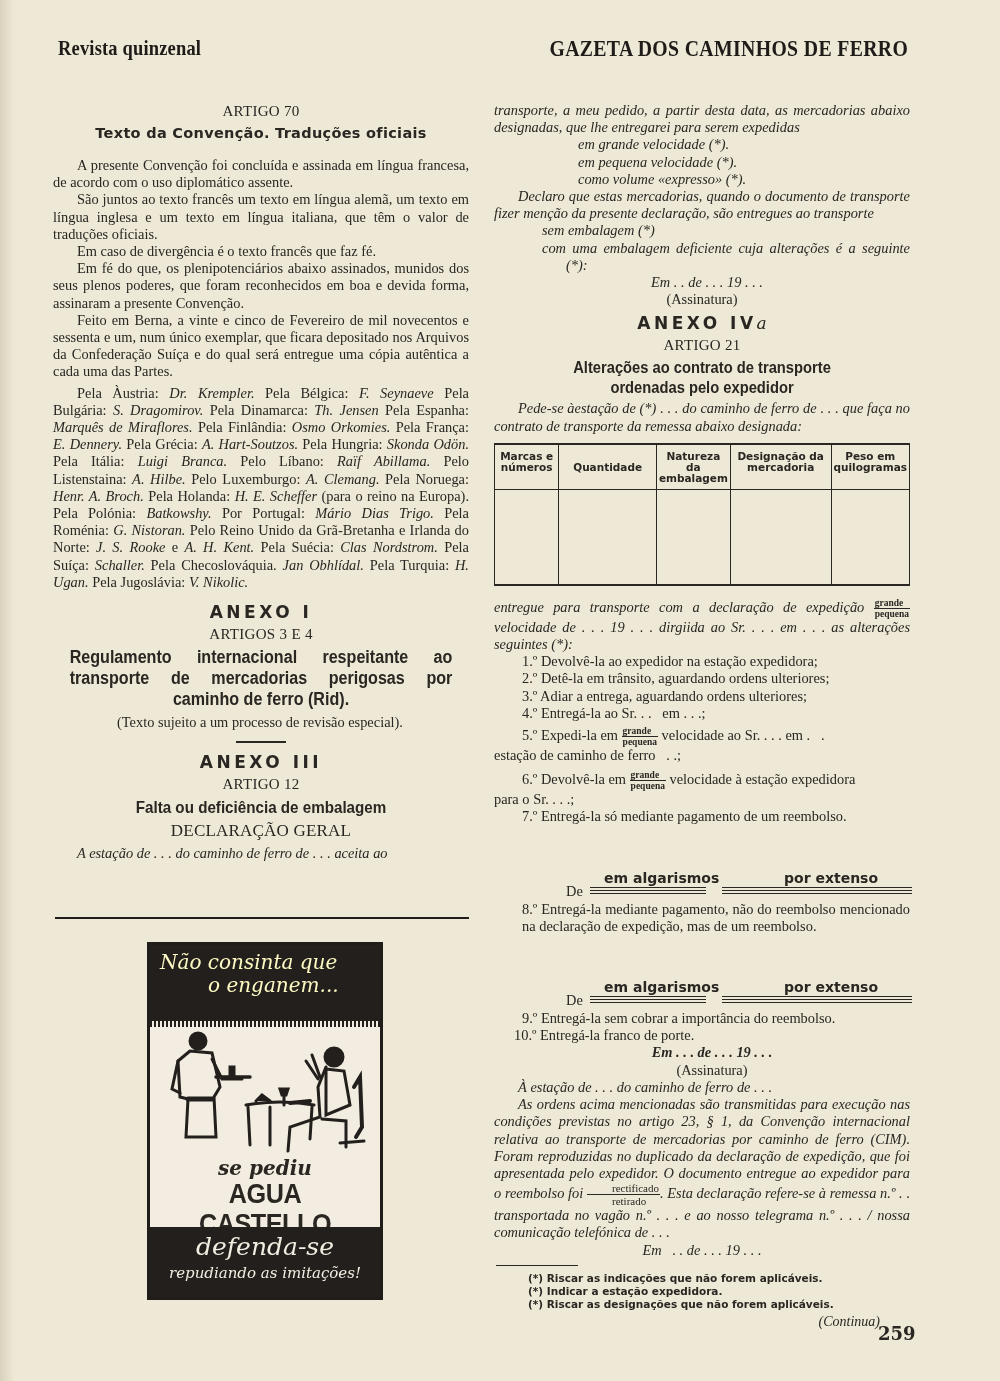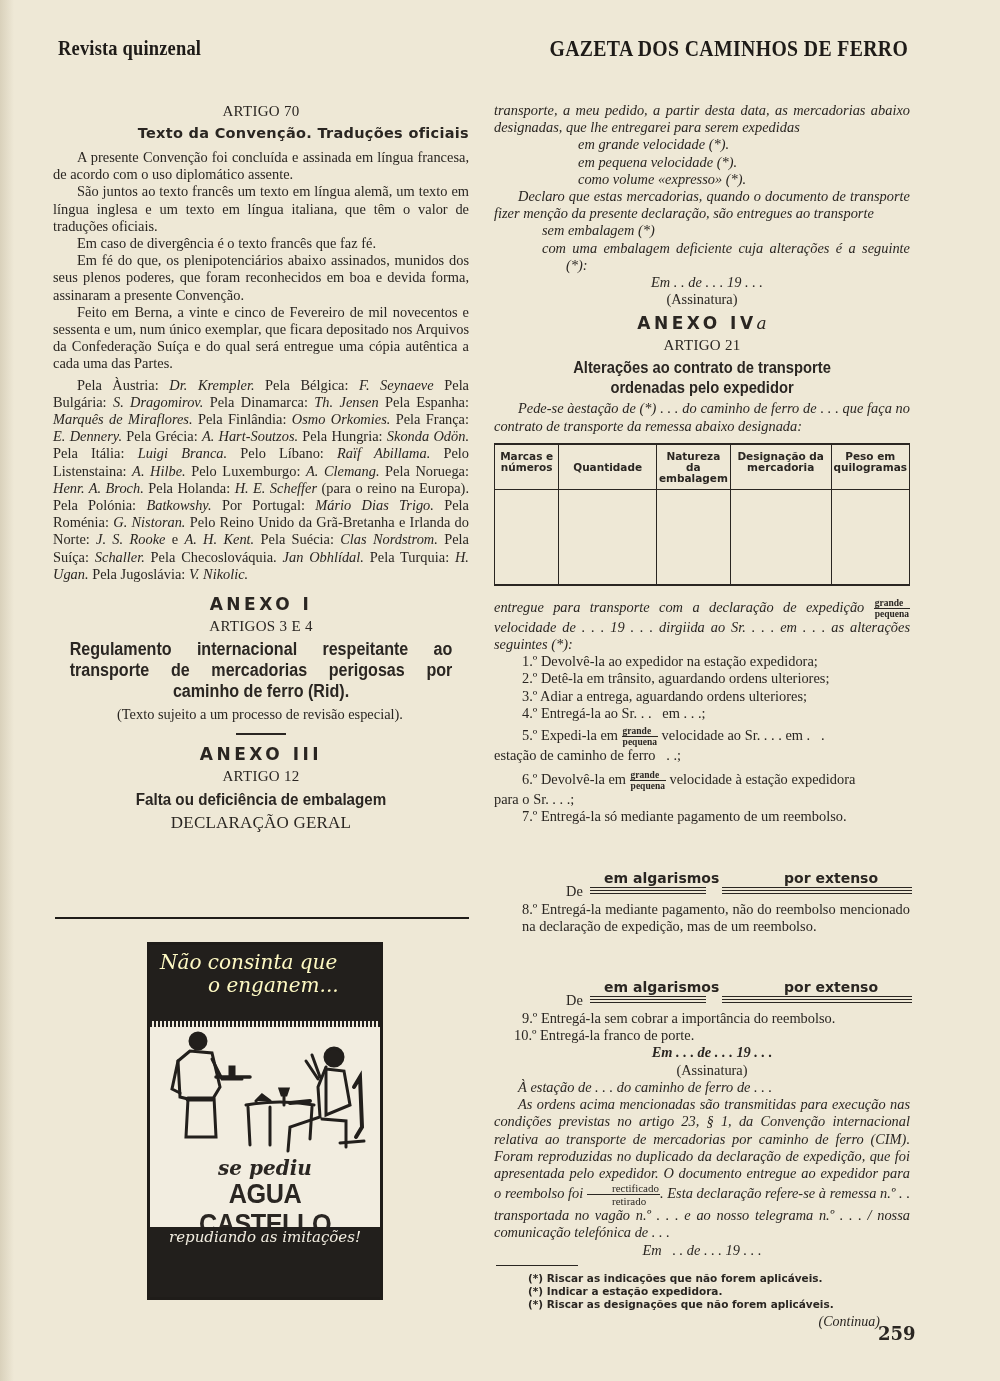--- a/index.html
+++ b/index.html
@@ -19,22 +19,22 @@
 
   .col { position: absolute; top: 100px; }
   .col-left { left: 53px; width: 416px; }
   .col-right { left: 494px; width: 416px; }
 
   p, .line { margin: 0; font-size: 14.4px; line-height: 17.2px; text-align: justify; }
   .indent { text-indent: 24px; }
   .center { text-align: center; }
   .art { text-align: center; font-size: 15px; line-height: 18px; margin: 2px 0 4px; letter-spacing: 0.3px; }
   .heavy {
-    font-family: "DejaVu Sans", sans-serif; font-weight: bold; text-align: right;
-    font-size: 14.5px; line-height: 19px; letter-spacing: 0.3px; margin: 0 0 6px;
+    font-family: "DejaVu Sans", sans-serif; font-weight: bold; text-align: center;
+    font-size: 14.5px; line-height: 19px; letter-spacing: 0.3px; margin: 0 0 14px;
   }
   .condensed {
     font-family: "Liberation Sans", sans-serif; font-weight: bold; text-align: center;
     font-size: 17.5px; line-height: 21px; transform: scaleX(0.92);
   }
   .anexo {
     font-family: "DejaVu Sans", sans-serif; font-weight: bold; text-align: center;
     font-size: 17px; letter-spacing: 3.5px; line-height: 22px; margin: 8px 0 2px;
   }
   .anexo i { font-family: "DejaVu Serif", serif; font-weight: normal; letter-spacing: 0; }
@@ -123,20 +123,21 @@
   <div class="art">ARTIGOS 3 E 4</div>
   <div class="condensed" style="text-align:justify; text-align-last:center;">Regulamento internacional respeitante ao transporte de mercadorias perigosas por caminho de ferro (Rid).</div>
   <p style="padding-left:64px; text-indent:0; margin-top:4px;">(Texto sujeito a um processo de revisão especial).</p>
 
   <div class="rule-short"></div>
 
   <div class="anexo">ANEXO III</div>
   <div class="art">ARTIGO 12</div>
   <div class="condensed" style="font-size:16.5px;">Falta ou deficiência de embalagem</div>
   <div class="decl">DECLARAÇÃO GERAL</div>
+  <p class="indent ital" style="margin-top:4px;">A estação de . . . do caminho de ferro de . . . aceita ao</p>
 </div>
 
 <div class="divider-left"></div>
 
 <div class="ad">
   <div class="ad-top">
     <div>Não consinta que</div>
     <div class="l2">o enganem...</div>
   </div>
   <div class="ad-fringe"></div>
@@ -165,20 +166,21 @@
         <path d="M170 50 L162 28 M168 52 L156 34"></path>
         <path d="M204 60 L210 50 L212 100 L206 110" stroke-width="4"></path>
         <path d="M190 116 L214 114"></path>
       </g>
     </svg>
   </div>
   <div class="ad-pedido">se pediu</div>
   <div class="ad-brand">AGUA CASTELLO</div>
   <div class="ad-place">PIZÕES-MOURA</div>
   <div class="ad-bottom">
+    <div class="b1">defenda-se</div>
     <div class="b2">repudiando as imitações!</div>
   </div>
 </div>
 
 <div class="col col-right" style="top:102px;">
   <p class="ital">transporte, a meu pedido, a partir desta data, as mercadorias abaixo designadas, que lhe entregarei para serem expedidas</p>
   <div class="list1 ital">
     <div class="line">em grande velocidade (*).</div>
     <div class="line">em pequena velocidade (*).</div>
     <div class="line">como volume «expresso» (*).</div>

